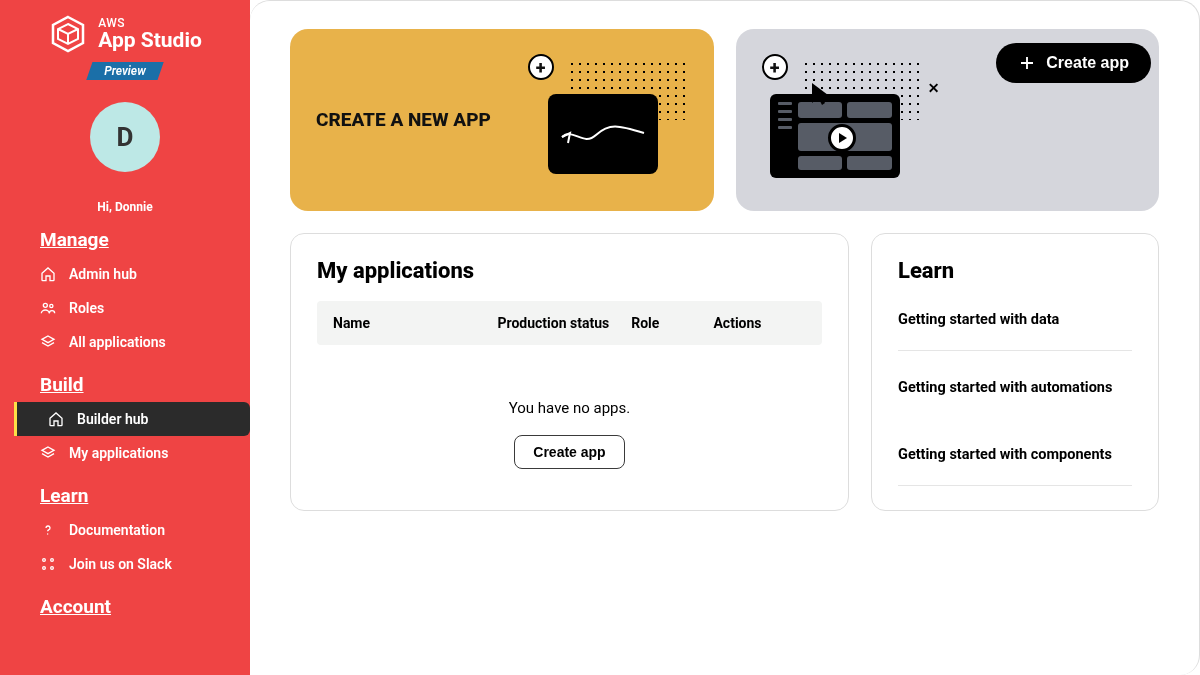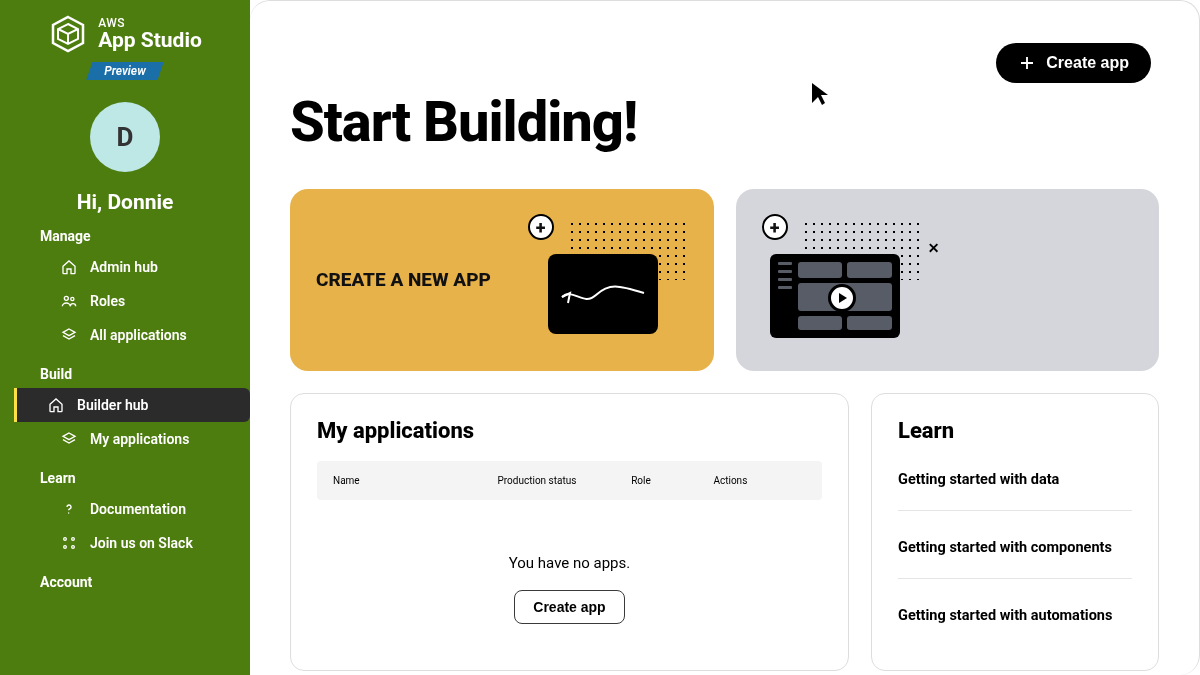--- a/index.html
+++ b/index.html
@@ -9,21 +9,21 @@
     width: 1200px;
     height: 675px;
     overflow: hidden;
     display: flex;
   }
 
   
   .sidebar {
     width: 250px;
     height: 675px;
-    background: #4d7c0f;
+    background: #ef4444;
     color: #fff;
     display: flex;
     flex-direction: column;
     padding-top: 14px;
     position: relative;
   }
   .logo-block {
     display: flex;
     flex-direction: column;
     align-items: center;
@@ -49,29 +49,30 @@
     clip-path: polygon(8% 0, 100% 0, 92% 100%, 0 100%);
   }
 
   .avatar-wrap { display:flex; flex-direction:column; align-items:center; margin-top:10px; }
   .avatar {
     width: 70px; height: 70px; border-radius: 50%;
     background: #bde8e6;
     display:flex; align-items:center; justify-content:center;
     font-size: 26px; font-weight: 700; color:#333;
   }
-  .greeting { margin-top: 18px; font-weight: 700; font-size: 21px; }
+  .greeting { margin-top: 28px; font-weight: 700; font-size: 12px; }
 
   .section-label {
-    font-size: 14px; font-weight: 700;
+    font-size: 19px; font-weight: 700;
     padding: 14px 18px 6px 40px;
+    text-decoration: underline;
   }
   .nav-item {
     display:flex; align-items:center; gap:12px;
-    padding: 8px 12px 8px 57px;
+    padding: 8px 12px 8px 36px;
     font-size: 14px; font-weight: 600;
     cursor: pointer;
     border-left: 3px solid transparent;
   }
   .nav-item.active {
     background: #2b2b2b;
     border-left: 3px solid #fde047;
     border-radius: 0 6px 6px 0;
     margin-left: 14px;
     padding-left: 30px;
@@ -161,21 +162,21 @@
   .panel.apps { flex:1; min-height:260px; }
   .panel.learn { width:288px; }
   .panel h2 { font-size:22px; font-weight:800; margin-bottom:18px; }
 
   .tbl-head {
     display:grid;
     grid-template-columns: 1.6fr 1.3fr .8fr .9fr;
     background:#f3f4f3;
     border-radius:4px;
     padding:14px 16px;
-    font-weight:400; font-size:10px;
+    font-weight:700; font-size:14px;
   }
   .empty-state { text-align:center; margin-top:54px; }
   .empty-state p { font-size:15px; margin-bottom:18px; }
   .outline-btn {
     background:#fff; border:1px solid #3a3a3a; border-radius:8px;
     padding:8px 18px; font-size:14px; font-weight:600; cursor:pointer;
   }
 
   .learn-item {
     font-weight:700; font-size:14.5px;
@@ -294,21 +295,20 @@
   <button class="create-app-btn">
     <span class="plus-round">
       <svg width="18" height="18" viewBox="0 0 24 24" stroke="#fff" stroke-width="2.5">
           <line x1="12" y1="4" x2="12" y2="20"></line>
           <line x1="4" y1="12" x2="20" y2="12"></line>
         </svg>
     </span>
     <span>Create app</span>
   </button>
 
-  <h1 class="page-title">Start Building!</h1>
 
   <div class="cards-row">
     <div class="card yellow">
       <div class="card-title">CREATE A NEW APP</div>
       <div class="card-illus">
         <div class="dots"></div>
         <div class="circle-plus">+</div>
         <div class="mini-window">
           <span class="squiggle">
               <svg width="90" height="30" viewBox="0 0 90 30" fill="none" stroke="#fff" stroke-width="2">
@@ -356,22 +356,22 @@
       </div>
       <div class="empty-state">
         <p>You have no apps.</p>
         <button class="outline-btn">Create app</button>
       </div>
     </section>
 
     <section class="panel learn">
       <h2>Learn</h2>
       <div class="learn-item">Getting started with data</div>
+      <div class="learn-item" style="border-bottom:none;">Getting started with automations</div>
       <div class="learn-item">Getting started with components</div>
-      <div class="learn-item" style="border-bottom:none;">Getting started with automations</div>
     </section>
   </div>
 
   <span class="fake-cursor">
     <svg width="20" height="26" viewBox="0 0 20 26">
         <path d="M2 2 L2 22 L8 16 L12 24 L15 22 L11 14 L18 14 Z" fill="#000"></path>
       </svg>
   </span>
 </main>
 

